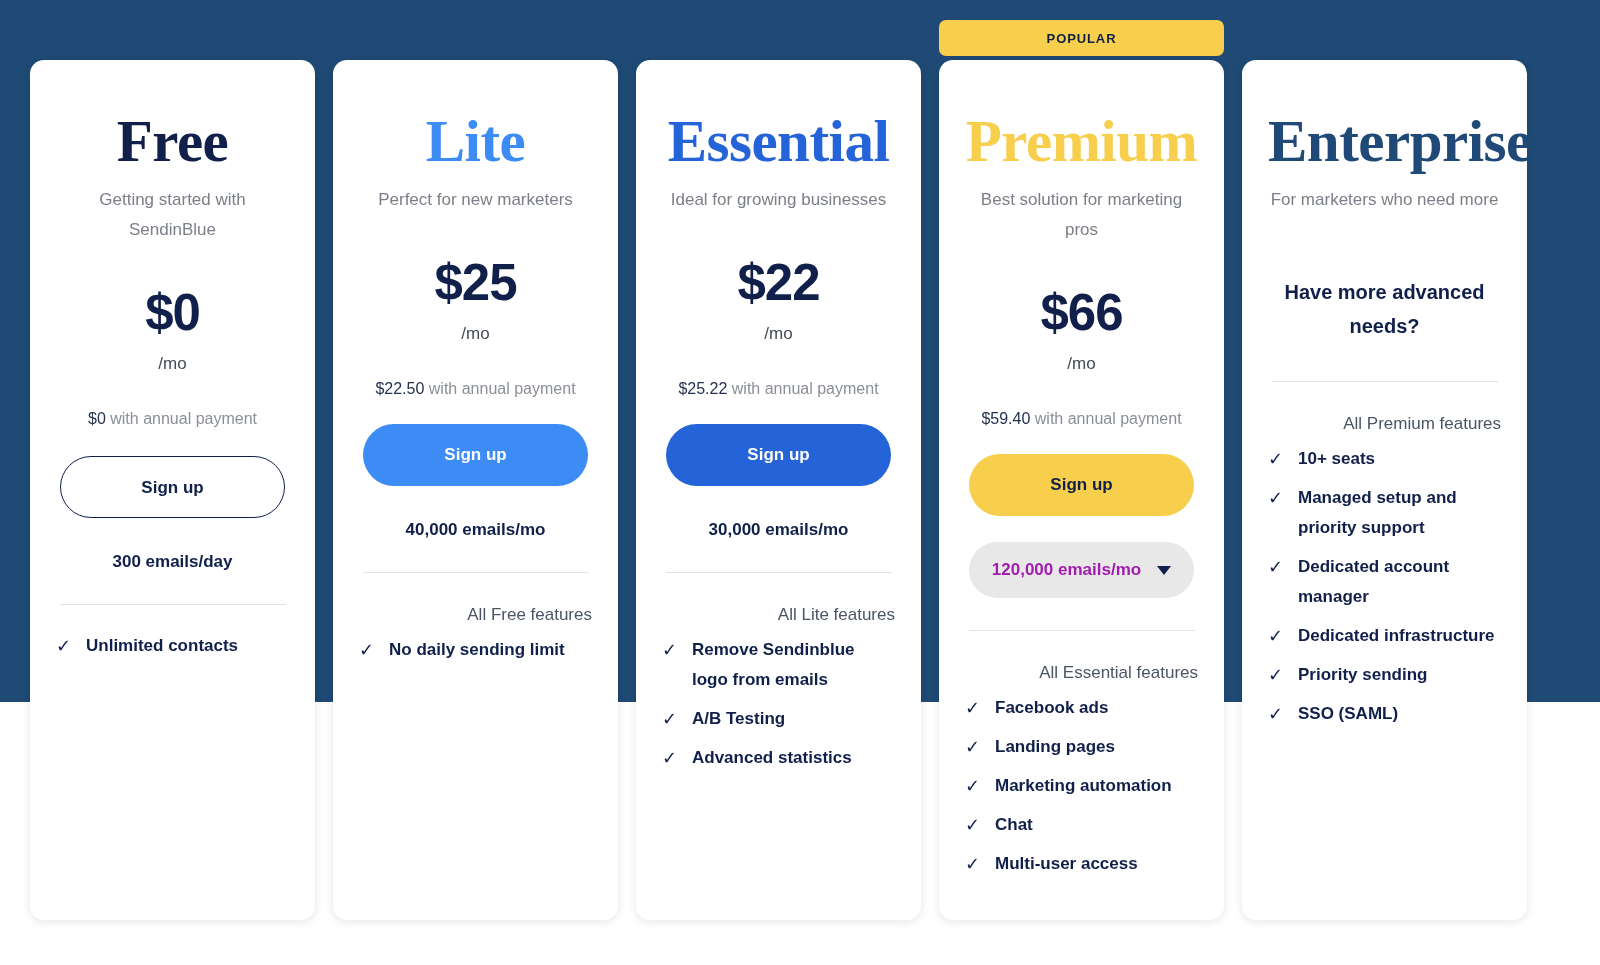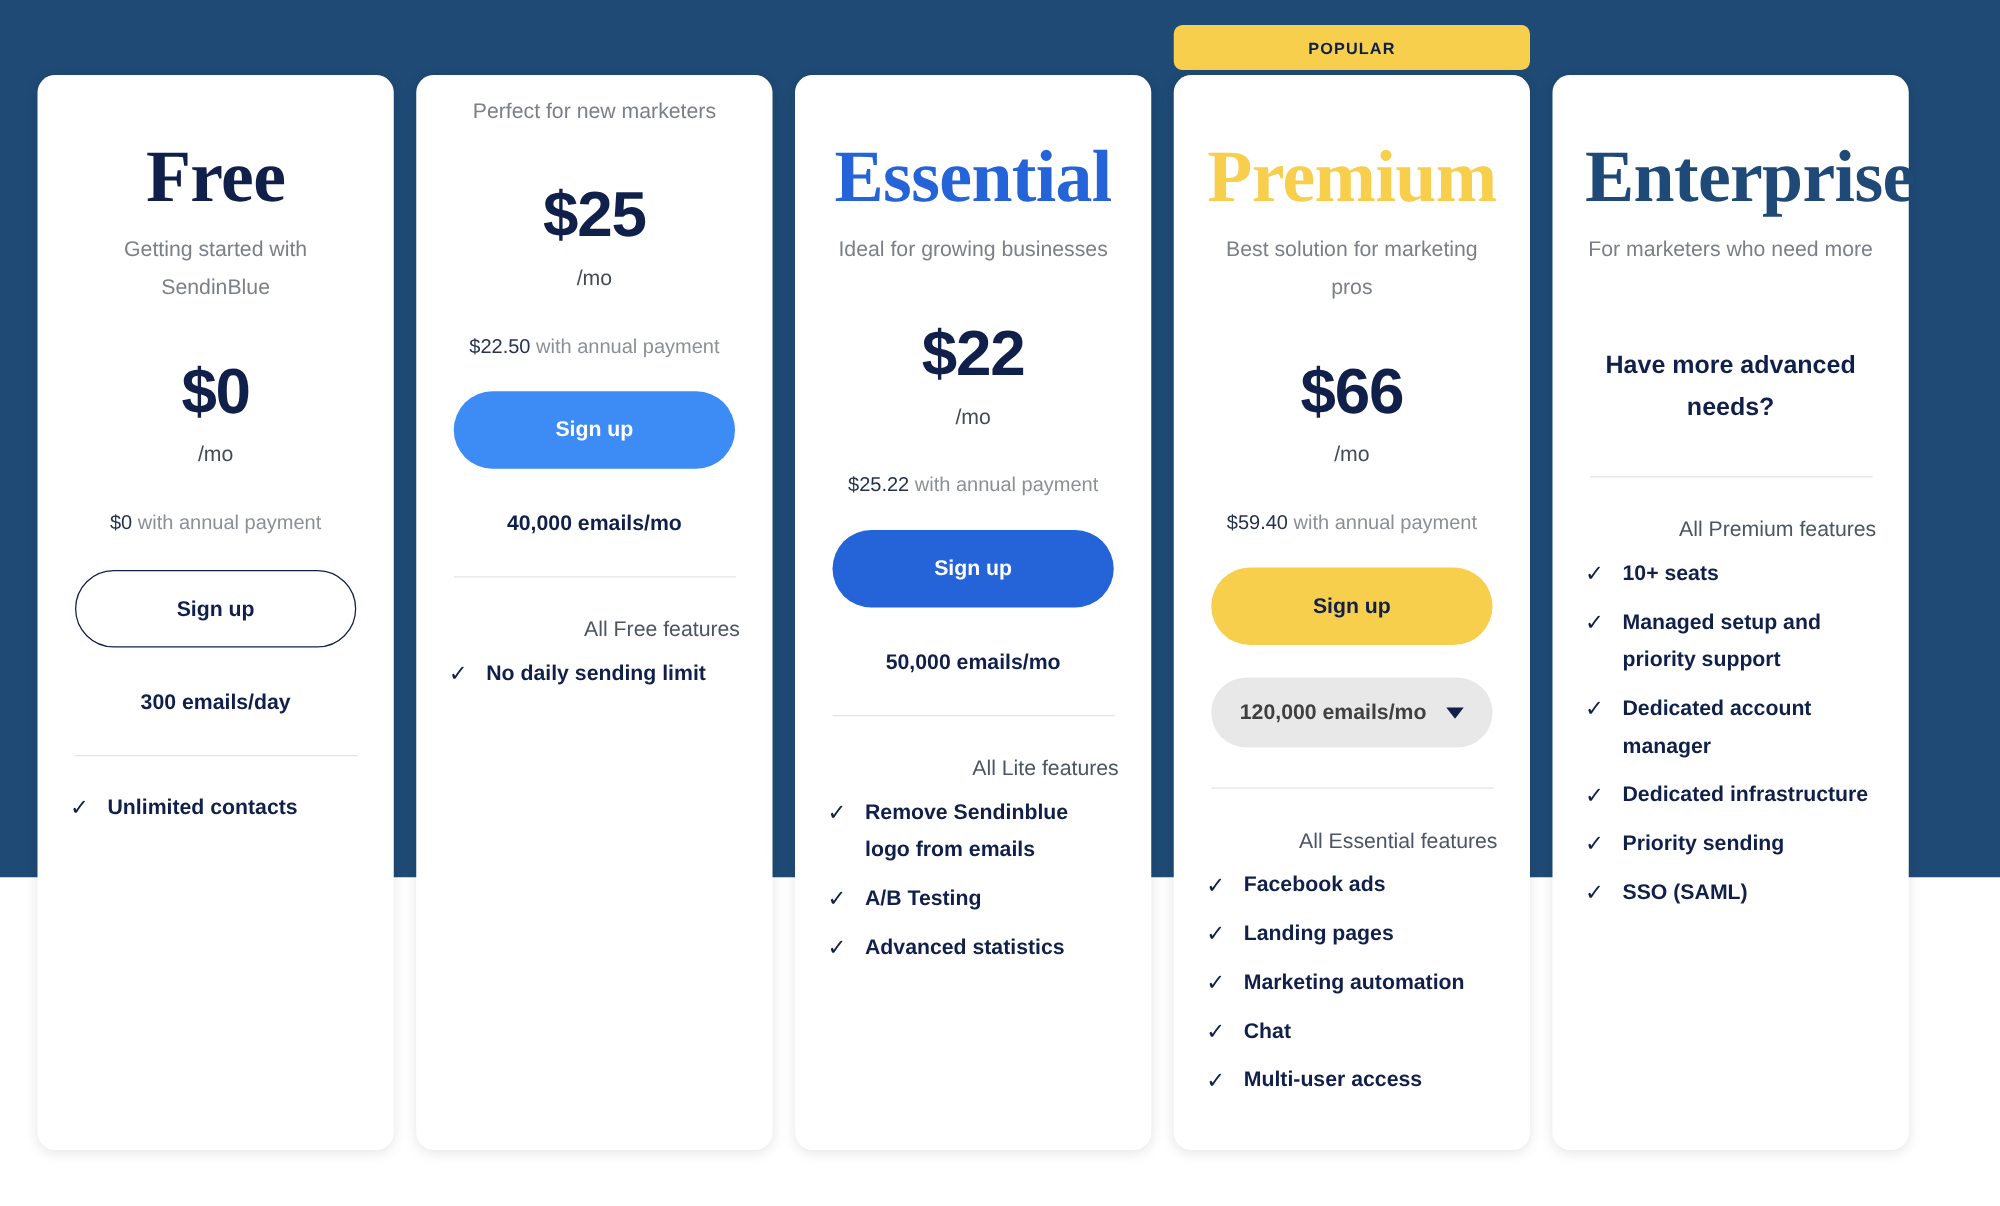--- a/index.html
+++ b/index.html
@@ -178,21 +178,21 @@
     width: 225px;
     height: 56px;
     border-radius: 30px;
     background: #e8e8e8;
     display: flex;
     align-items: center;
     justify-content: center;
     gap: 16px;
     font-size: 17px;
     font-weight: bold;
-    color: #404040;
+    color: #a21caf;
     cursor: pointer;
   }
   .caret {
     width: 0; height: 0;
     border-left: 7px solid transparent;
     border-right: 7px solid transparent;
     border-top: 9px solid #10204a;
   }
 
   .divider {
@@ -263,20 +263,21 @@
     <div class="divider"></div>
     <ul class="feature-list">
       <li class="feature-item">
         <span class="check">✓</span>
         <span>Unlimited contacts</span>
       </li>
     </ul>
   </div>
 
   <div class="card c1">
+    <div class="plan-name lite">Lite</div>
     <div class="plan-tagline">Perfect for new marketers</div>
     <div class="price">$25</div>
     <div class="per-mo">/mo</div>
     <div class="annual">
       <span class="amt">$22.50</span>
       <span>with annual payment</span>
     </div>
     <button class="cta lite">Sign up</button>
     <div class="quota">40,000 emails/mo</div>
     <div class="divider"></div>
@@ -292,21 +293,21 @@
   <div class="card c2">
     <div class="plan-name essential">Essential</div>
     <div class="plan-tagline">Ideal for growing businesses</div>
     <div class="price">$22</div>
     <div class="per-mo">/mo</div>
     <div class="annual">
       <span class="amt">$25.22</span>
       <span>with annual payment</span>
     </div>
     <button class="cta essential">Sign up</button>
-    <div class="quota">50,000 emails/mo</div>
+    <div class="quota">30,000 emails/mo</div>
     <div class="divider"></div>
     <div class="feature-intro">All Lite features</div>
     <ul class="feature-list">
       <li class="feature-item">
         <span class="check">✓</span>
         <span>Remove Sendinblue logo from emails</span>
       </li>
       <li class="feature-item">
         <span class="check">✓</span>
         <span>A/B Testing</span>

